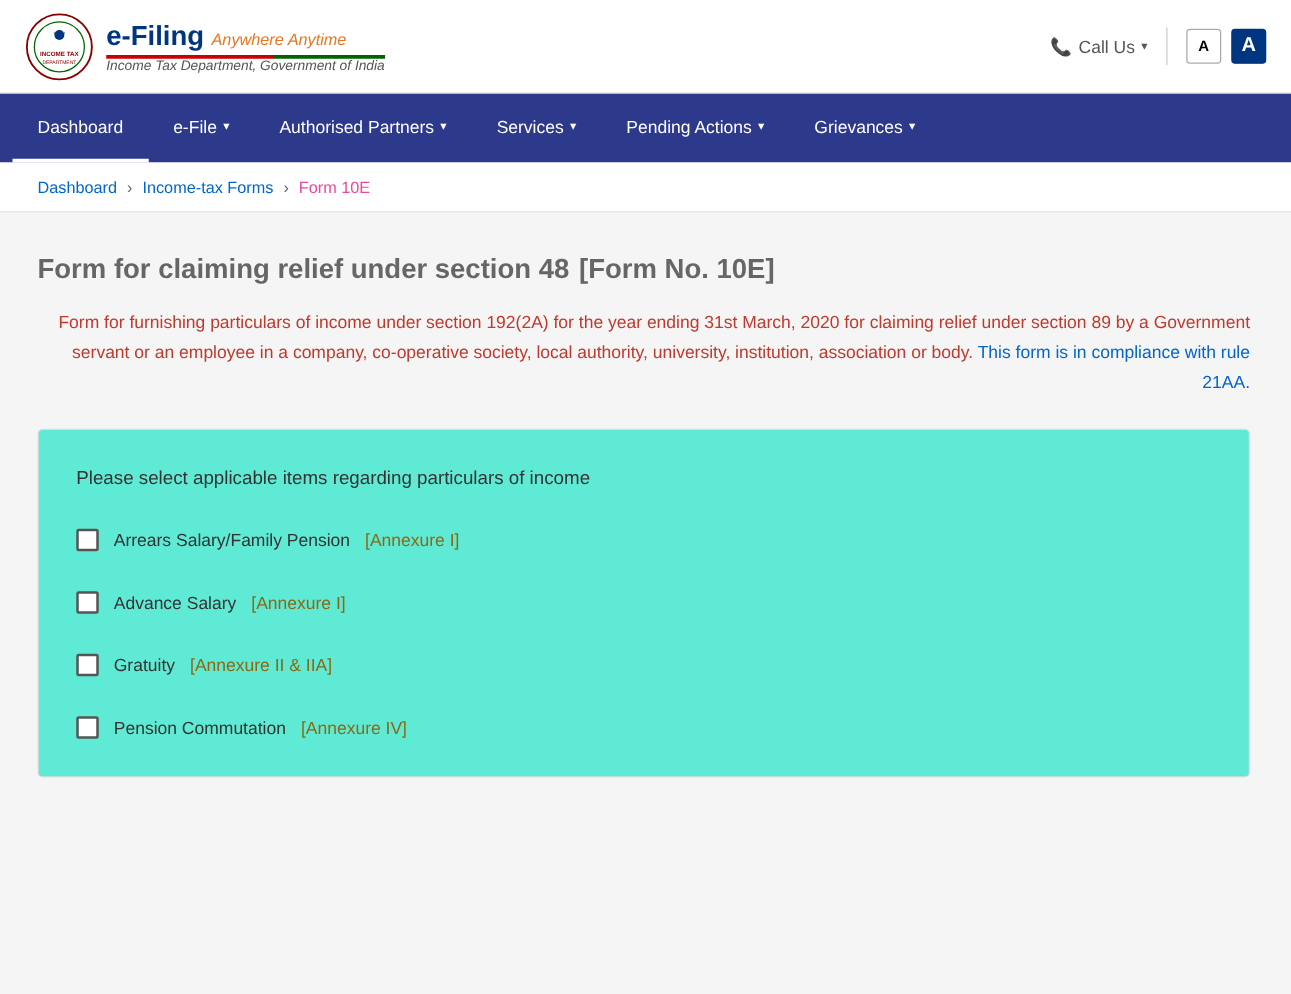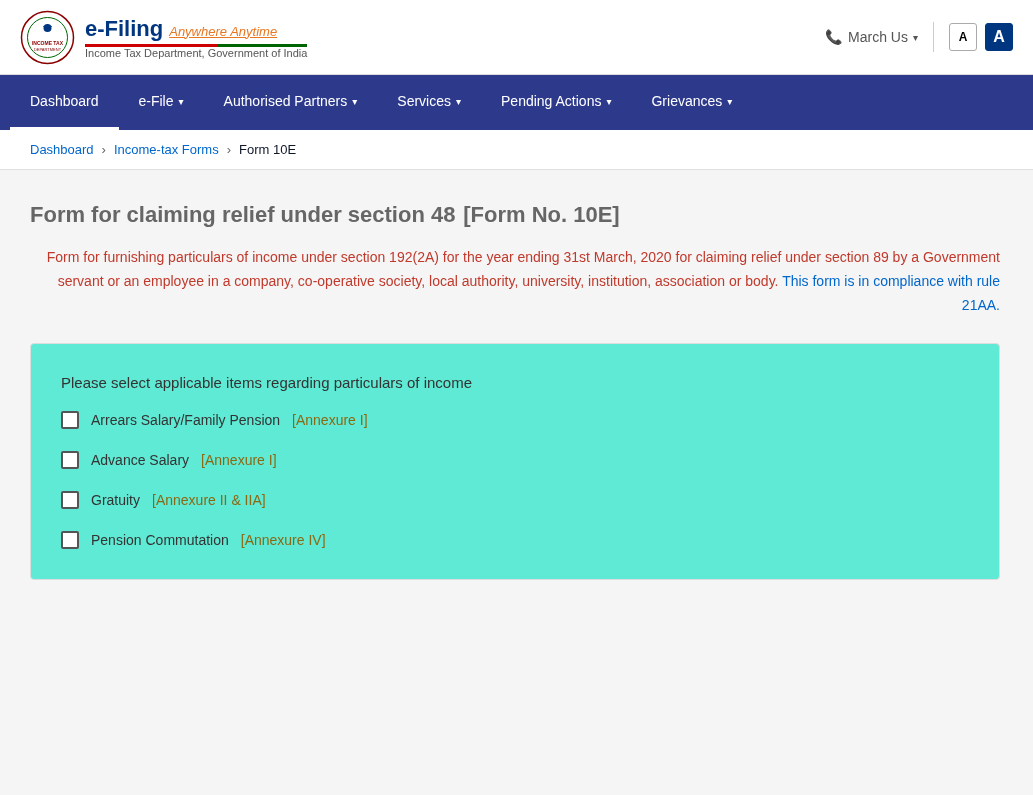--- a/index.html
+++ b/index.html
@@ -24,20 +24,21 @@
       width: 55px;
       height: 55px;
     }
     .logo-text {
       display: flex;
       flex-direction: column;
     }
     .logo-subtitle {
       font-size: 11px;
       color: #555;
+      font-style: italic;
     }
     .header-right {
       display: flex;
       align-items: center;
       gap: 15px;
     }
     .call-us {
       display: flex;
       align-items: center;
       gap: 5px;
@@ -109,21 +110,21 @@
       display: flex;
       align-items: center;
       gap: 8px;
       font-size: 13px;
     }
     .breadcrumb a {
       color: #0066cc;
       text-decoration: none;
     }
     .breadcrumb-sep { color: #666; }
-    .breadcrumb-current { color: #0f172a; }
+    .breadcrumb-current { color: #ec4899; }
 
     
     .main-content {
       padding: 25px 30px;
       background: #f5f5f5;
       min-height: calc(100vh - 150px);
     }
 
     .page-title {
       font-size: 28px;
@@ -164,20 +165,21 @@
       color: #333;
       margin-bottom: 20px;
       font-weight: 400;
     }
 
     .checkbox-item {
       display: flex;
       align-items: center;
       gap: 12px;
       margin-bottom: 22px;
+      margin-top: 32px;
     }
     .checkbox-item:last-child {
       margin-bottom: 0;
     }
     .custom-checkbox {
       width: 18px;
       height: 18px;
       border: 2px solid #555;
       border-radius: 2px;
       background: #fff;
@@ -208,21 +210,20 @@
     }
     .efiling-brand .brand-main {
       font-size: 22px;
       font-weight: bold;
       color: #003580;
     }
     .efiling-brand .brand-tagline {
       font-style: italic;
       font-size: 13px;
       color: #e87722;
-      text-decoration: underline;
     }
   </style>
 </head>
 <body>
 
 <div class="header">
   <div class="header-logo">
 
     <svg class="logo-emblem" viewBox="0 0 55 55" xmlns="http://www.w3.org/2000/svg">
       <circle cx="27.5" cy="27.5" r="26" fill="#fff" stroke="#8B0000" stroke-width="1.5"></circle>
@@ -243,21 +244,21 @@
         <span class="brand-tagline">Anywhere Anytime</span>
       </div>
       <div class="logo-line"></div>
       <div class="logo-subtitle">Income Tax Department, Government of India</div>
     </div>
   </div>
 
   <div class="header-right">
     <div class="call-us">
       <span>📞</span>
-      <span>March Us</span>
+      <span>Call Us</span>
       <span class="chevron">▾</span>
     </div>
     <div class="header-divider"></div>
     <div class="font-size-controls">
       <button class="font-btn font-btn-a-small">A</button>
       <button class="font-btn font-btn-a-large">A</button>
     </div>
   </div>
 </div>
 

